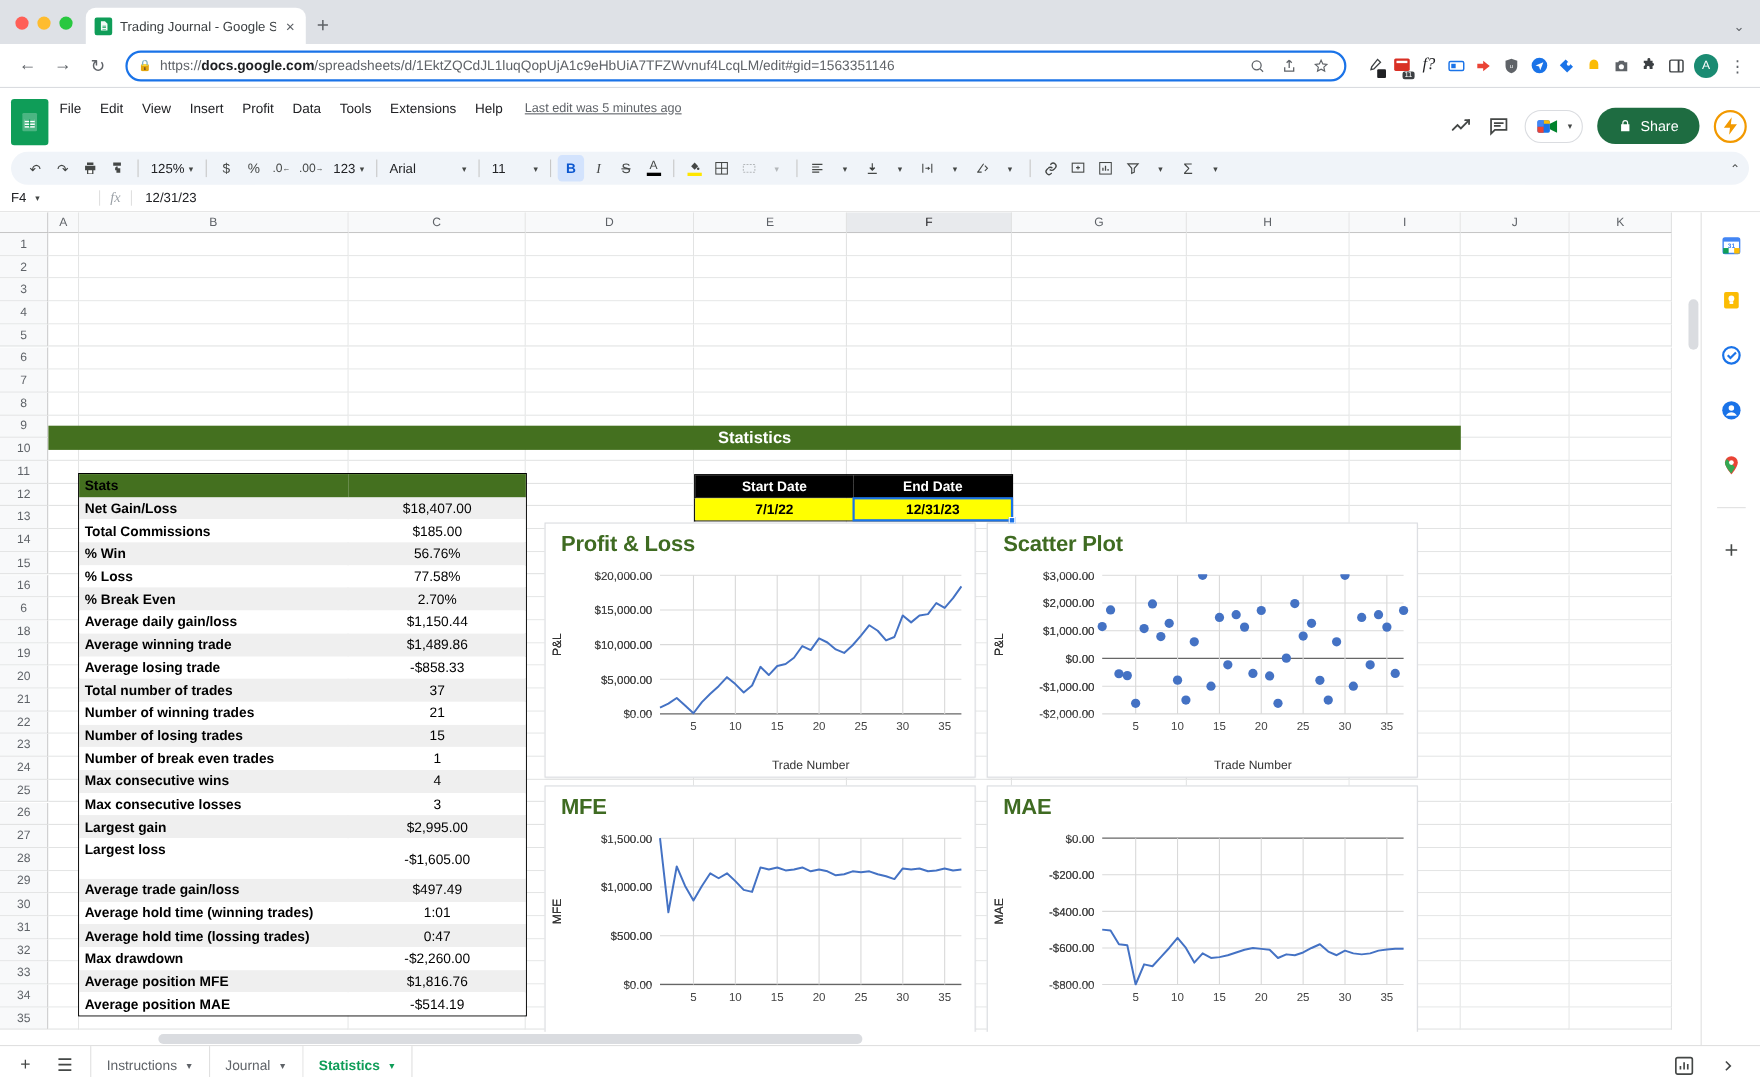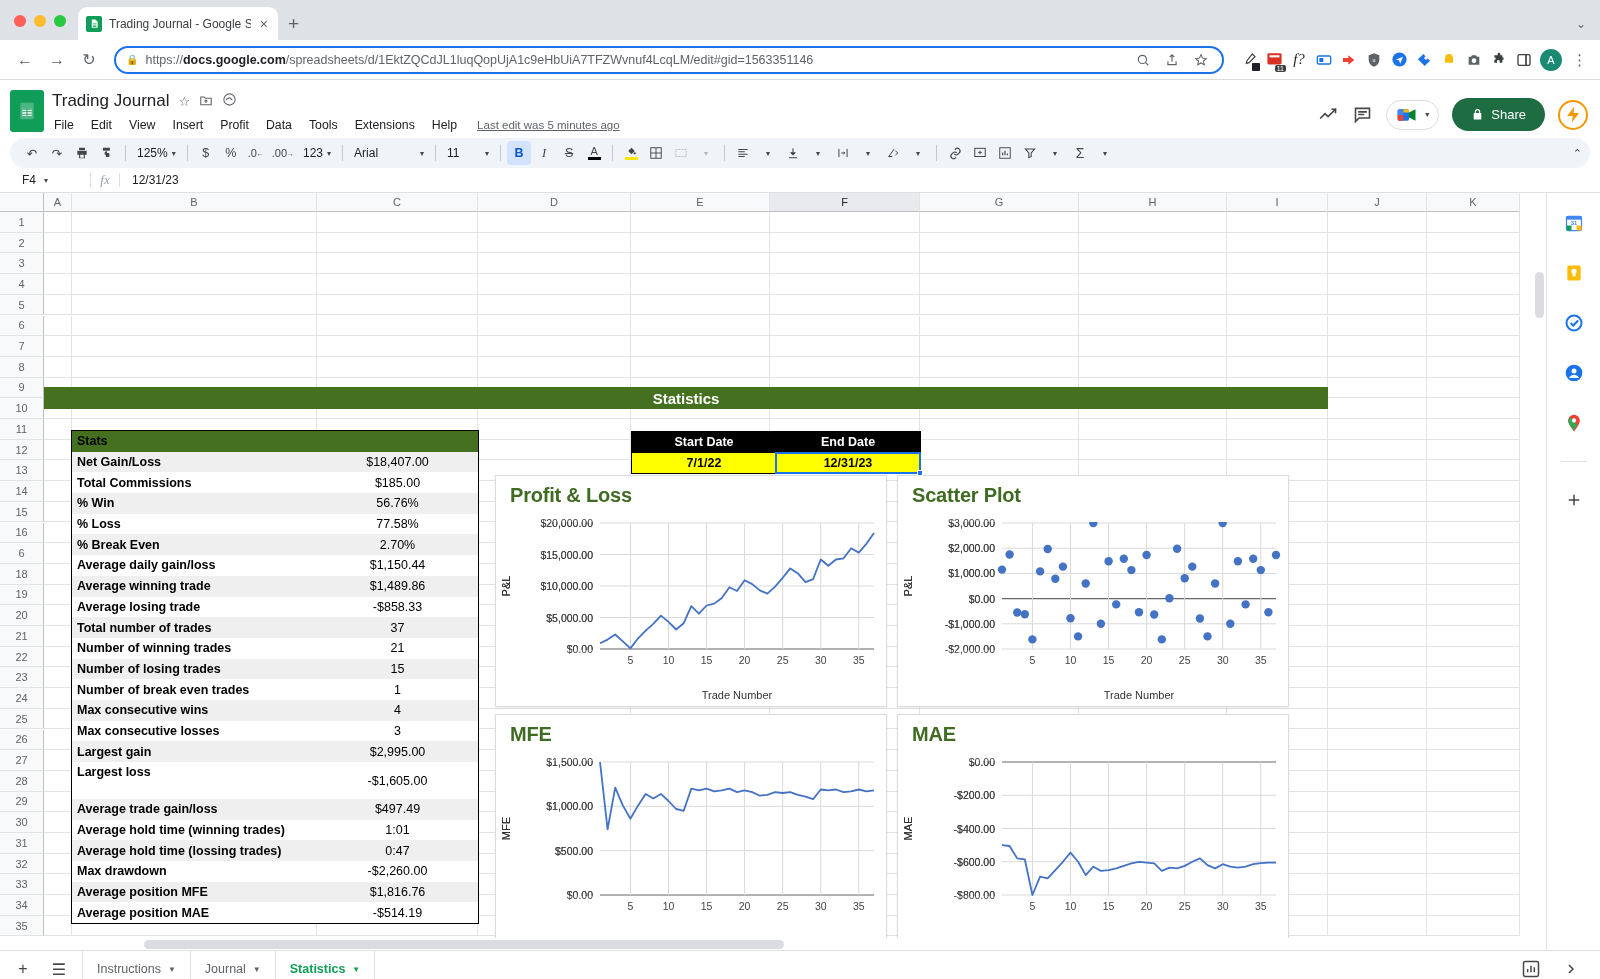--- a/index.html
+++ b/index.html
@@ -109,21 +109,21 @@
                font-size: 12px; color: #202124; cursor: pointer; border-radius: 4px; }
   .caret { font-size: 8px; color: #444746; }
   .tb.bold-active { background: #d3e3fd; color: #0b57d0; font-weight: bold; }
   .tb-collapse { position: absolute; right: 8px; color: #444746; font-size: 11px; cursor:pointer;}
 
   
   .formula-bar {
     height: 25px; display: flex; align-items: center; border-bottom: 1px solid #e0e0e0;
     background: #fff; font-size: 12px;
   }
-  .namebox { width: 90px; display: flex; align-items: center; padding-left: 22px; gap: 8px; }
+  .namebox { width: 90px; display: flex; align-items: center; padding-left: 10px; gap: 8px; }
   .namebox .nm { color: #202124; }
   .fx { width: 28px; text-align: center; color: #9aa0a6; font-style: italic; font-family: "Liberation Serif", serif; font-size: 13px;}
   .fbar-divider { width:1px; height: 14px; background:#e0e0e0; }
   .fcontent { padding-left: 12px; color: #202124; font-size: 12px; }
 
   
   .sheet-area { position: relative; height: 757px; overflow: hidden; background: #fff; }
   .grid-wrap { position: relative; width: 1520px; height: 757px; }
 
   .corner { position: absolute; left: 0; top: 0; width: 44px; height: 19px;
@@ -322,36 +322,20 @@
     <svg width="20" height="24" viewBox="0 0 24 24">
         <rect x="4" y="2" width="16" height="20" rx="1.5" fill="#fff" opacity=".25"></rect>
         <rect x="6.5" y="9" width="11" height="9" fill="#fff"></rect>
         <rect x="6.5" y="9" width="11" height="1.4" fill="#0f9d58"></rect>
         <rect x="11.4" y="9" width="1.1" height="9" fill="#0f9d58"></rect>
         <rect x="6.5" y="12.3" width="11" height="1.1" fill="#0f9d58"></rect>
         <rect x="6.5" y="15.3" width="11" height="1.1" fill="#0f9d58"></rect>
       </svg>
   </div>
   <div class="docname-block">
-    <div class="docname-row">
-      <span class="docname">Trading Journal</span>
-      <span class="hdr-icon">☆</span>
-      <span class="hdr-icon">
-        <svg width="14" height="14" viewBox="0 0 24 24" fill="none" stroke="#5f6368" stroke-width="1.8">
-            <path d="M3 7h6l2 2h10v11H3z"></path>
-            <path d="M12 12v5M9.5 14.5L12 12l2.5 2.5"></path>
-          </svg>
-      </span>
-      <span class="hdr-icon">
-        <svg width="15" height="15" viewBox="0 0 24 24" fill="none" stroke="#5f6368" stroke-width="1.7">
-            <circle cx="12" cy="12" r="9"></circle>
-            <path d="M7 13c0-2 2-3 3-2.5.5-2 4-2 4 .5 1.5 0 2 1 2 2"></path>
-          </svg>
-      </span>
-    </div>
     <div class="menu-row">
       <span class="menu-item">File</span>
       <span class="menu-item">Edit</span>
       <span class="menu-item">View</span>
       <span class="menu-item">Insert</span>
       <span class="menu-item">Profit</span>
       <span class="menu-item">Data</span>
       <span class="menu-item">Tools</span>
       <span class="menu-item">Extensions</span>
       <span class="menu-item">Help</span>

